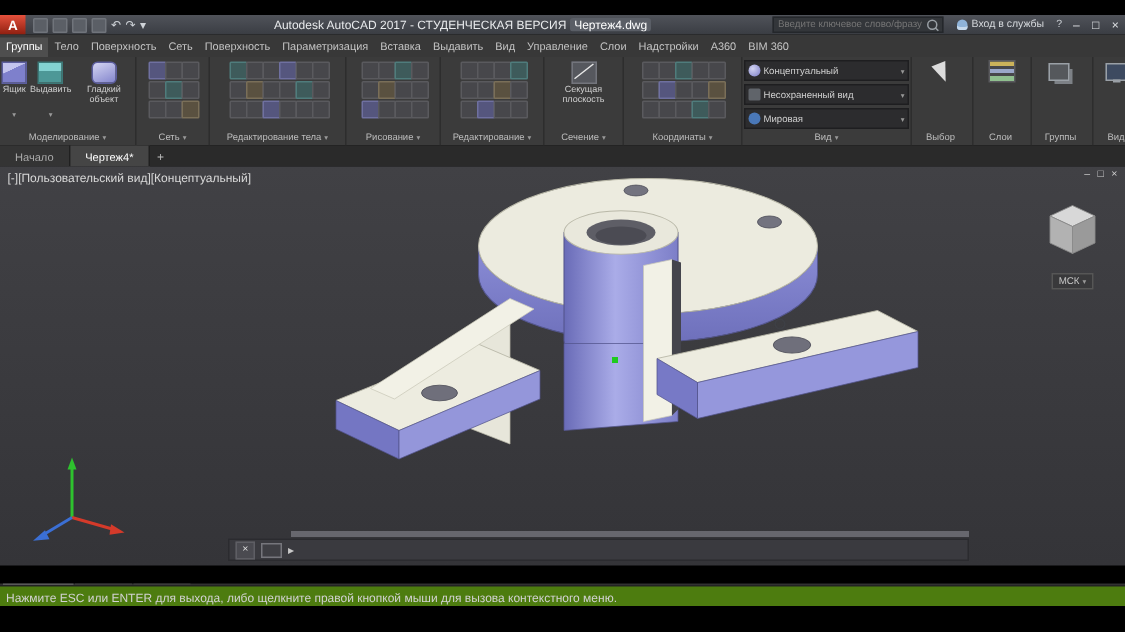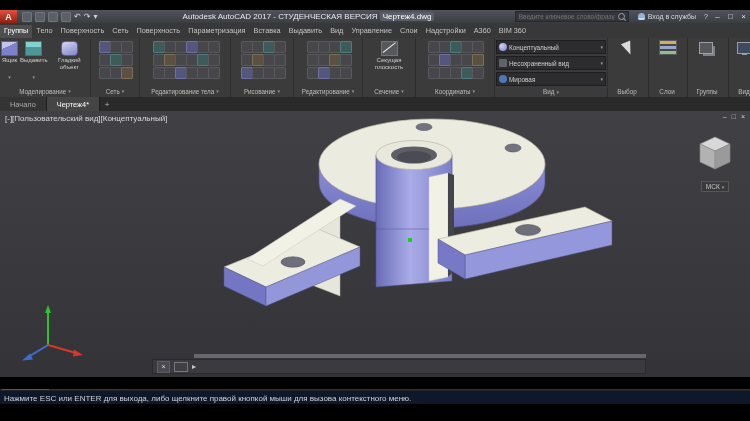--- a/index.html
+++ b/index.html
@@ -111,21 +111,21 @@
         align-items:center;justify-content:center;font-size:7px;color:#ddd;line-height:1;}
   .kbd{width:12px;height:8px;border:1px solid #76767c;background:#3f3f44;}
   .cmd-input{flex:1;height:100%;}
 
   
   #layout-tabs{top:389px;height:13px;background:#313131;display:flex;align-items:stretch;gap:1px;padding-left:2px;}
   .ltab{display:flex;align-items:center;padding:0 9px;font-size:7.4px;color:#b5b5b5;background:#3a3a3a;}
   .ltab.active{background:#585858;color:#fff;font-weight:bold;}
 
   
-  #statusbar{top:390px;height:14px;background:#0f172a;border-top:1px solid #232323;color:#d2d2d2;
+  #statusbar{top:390px;height:14px;background:#4d7c0f;border-top:1px solid #232323;color:#d2d2d2;
              font-size:8px;display:flex;align-items:center;padding-left:4px;white-space:nowrap;overflow:hidden;}
 </style>
 </head>
 <body>
 
 <div class="abs" id="bar-top"></div>
 
 <div class="abs" id="titlebar">
   <div class="logo">
       <span>A</span>

